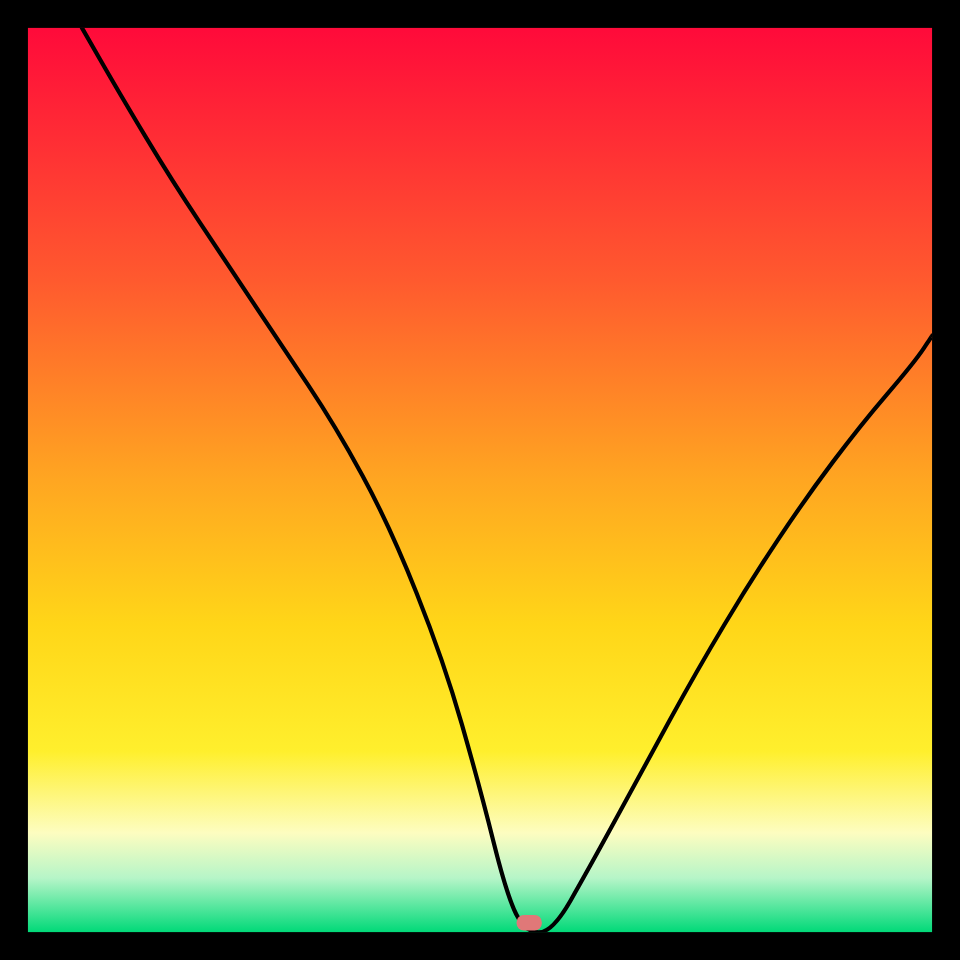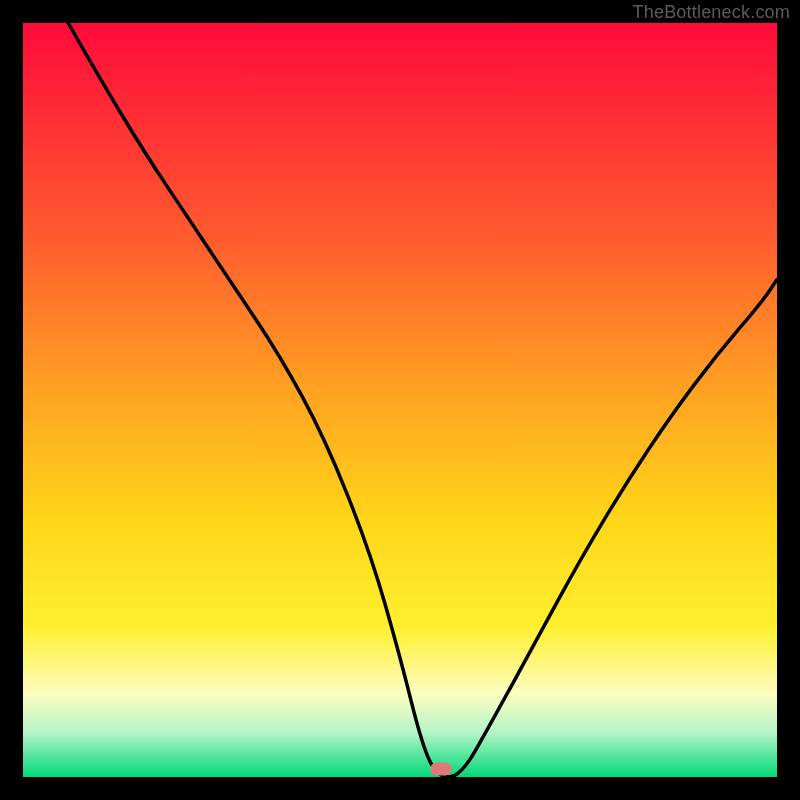--- a/index.html
+++ b/index.html
@@ -53,21 +53,20 @@
     font-size: 18px;
     font-weight: 500;
     letter-spacing: 0.2px;
     color: #5b5b5b;
   }
 </style>
 </head>
 <body>
 
 <div class="frame">
-  <div class="watermark">TheBottleneck.com</div>
   <div class="plot-area">
     <svg class="gradient" viewBox="0 0 754 754" preserveAspectRatio="none">
       <defs>
         <linearGradient id="g" x1="0" y1="0" x2="0" y2="1">
             <stop offset="0%" stop-color="#ff0a3a"></stop>
             <stop offset="28%" stop-color="#ff5a2e"></stop>
             <stop offset="50%" stop-color="#ffa621"></stop>
             <stop offset="66%" stop-color="#ffd618"></stop>
             <stop offset="80%" stop-color="#ffef2d"></stop>
             <stop offset="89%" stop-color="#fdfdc0"></stop>

